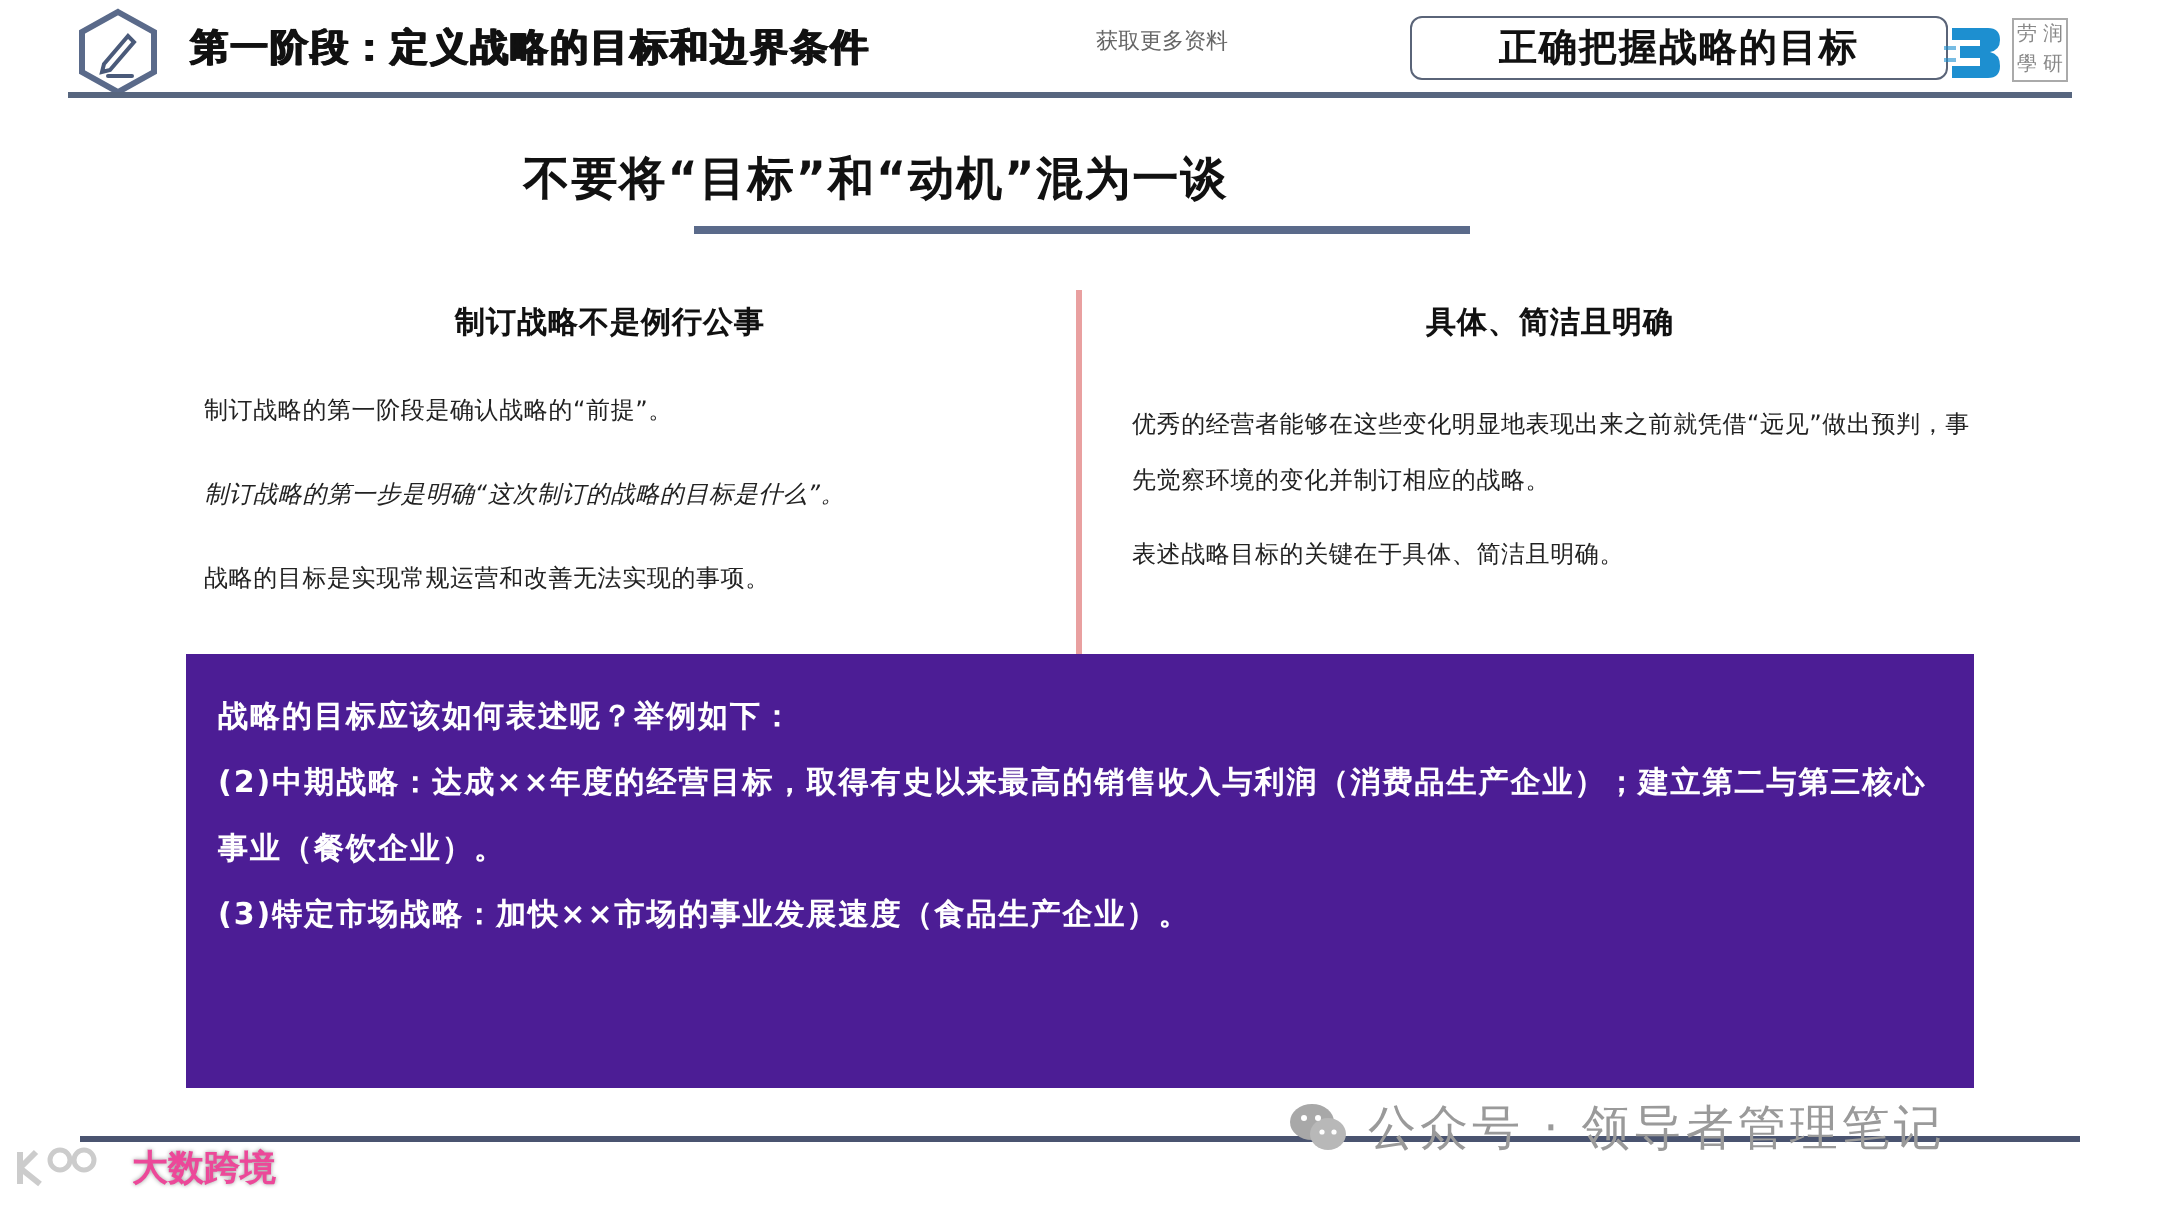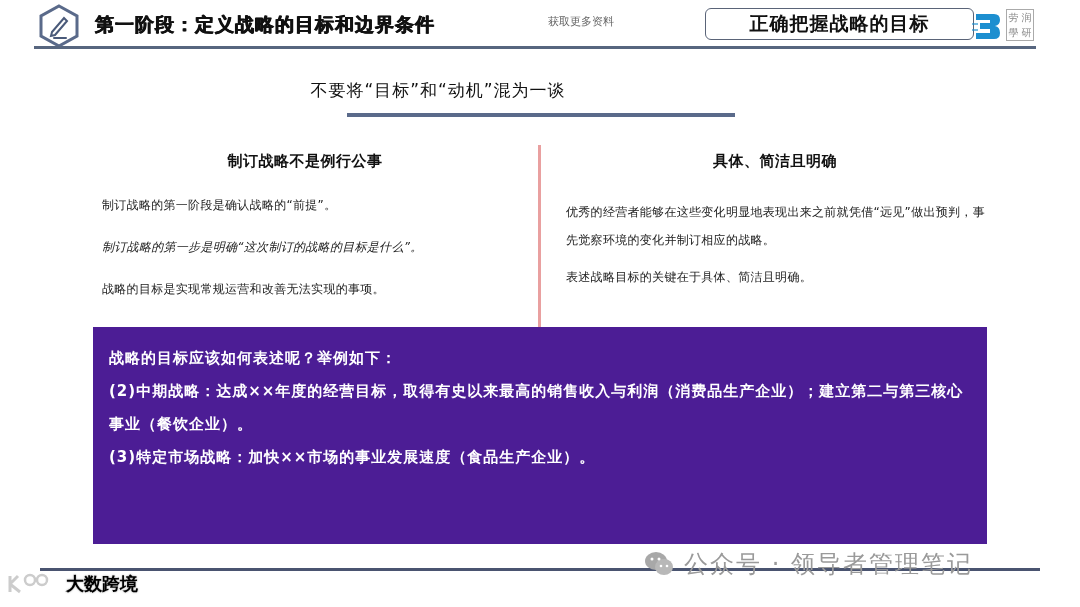--- a/index.html
+++ b/index.html
@@ -24,21 +24,21 @@
     left:705px; top:8px; width:269px; height:32px;
     border:1.5px solid #5a6478; border-radius:6px; box-sizing:border-box;
     display:flex; align-items:center; justify-content:center;
     font-size:19px; font-weight:700; color:#111; letter-spacing:1px;
   }
   .brand-logo { left:972px; top:10px; width:30px; height:32px; }
   .seal { left:1006px; top:9px; width:28px; height:32px; border:1px solid #aaa; box-sizing:border-box;
     display:grid; grid-template-columns:1fr 1fr; font-size:10px; color:#888; line-height:15px; text-align:center; font-family:"DejaVu Serif",serif; }
 
   
-  .subtitle { left:0; width:876px; top:76px; text-align:center; font-size:17px; font-weight:400; color:#111; letter-spacing:1px; line-height:28px; }
+  .subtitle { left:0; width:876px; top:76px; text-align:center; font-size:23px; font-weight:700; color:#111; letter-spacing:1px; line-height:28px; }
   .subtitle-line { left:347px; top:113px; width:388px; height:4px; background:#5a6a8a; }
 
   
   .col-head { top:150px; font-size:15px; font-weight:700; color:#111; text-align:center; line-height:22px; letter-spacing:0.5px; }
   .col-left-head { left:100px; width:410px; }
   .col-right-head { left:560px; width:430px; }
   .col-para { font-size:12px; color:#222; line-height:22px; letter-spacing:0.3px; }
   .divider { left:538px; top:145px; width:3px; height:182px; background:#e9a0a0; }
 
   
@@ -46,21 +46,21 @@
     left:93px; top:327px; width:894px; height:217px; background:#4c1d95;
     box-sizing:border-box; padding:15px 18px 0 16px;
     color:#ffffff; font-size:15px; font-weight:700; line-height:33px; letter-spacing:1px;
   }
   .example-box p { margin:0; }
 
   
   .bottom-line { left:40px; top:568px; width:1000px; height:3px; background:#4a5470; }
   .wechat-wm { left:644px; top:548px; display:flex; align-items:center; color:#9a9a9a; font-size:24px; letter-spacing:2px; }
   .wechat-icon { width:30px; height:26px; margin-right:10px; }
-  .bl-wm { left:6px; top:572px; display:flex; align-items:center; color:#000000; font-size:18px; font-weight:700; text-shadow:0 0 2px #999; }
+  .bl-wm { left:6px; top:572px; display:flex; align-items:center; color:#ec4899; font-size:18px; font-weight:700; text-shadow:0 0 2px #999; }
   .bl-logo { width:56px; height:24px; margin-right:4px; }
 </style>
 </head>
 <body>
 
 <svg class="abs hex-icon" viewBox="0 0 42 44">
   <polygon points="21,2 39,12 39,32 21,42 3,32 3,12" fill="#fff" stroke="#5a6a8a" stroke-width="3"></polygon>
   <g stroke="#4a5a7a" stroke-width="2" fill="none" stroke-linecap="round">
     <path d="M14 28 L26 14 L29 17 L17 31 L13 32 Z"></path>
     <line x1="16" y1="34" x2="28" y2="34"></line>

